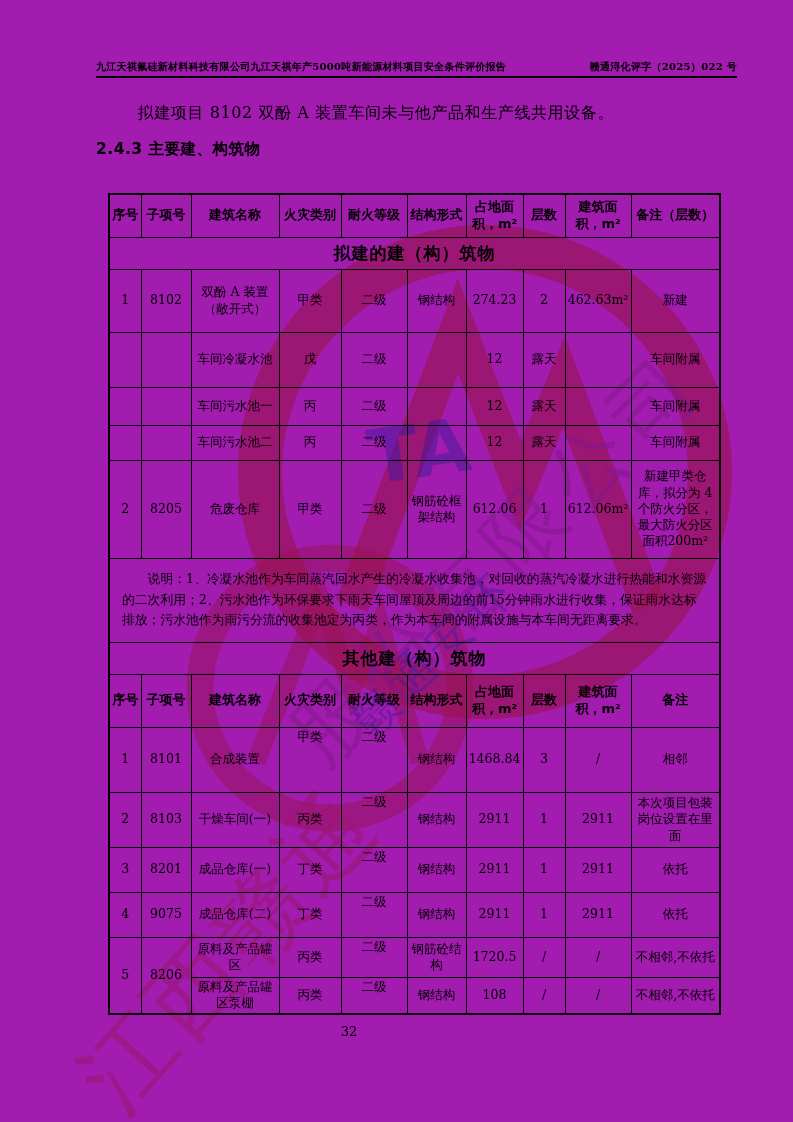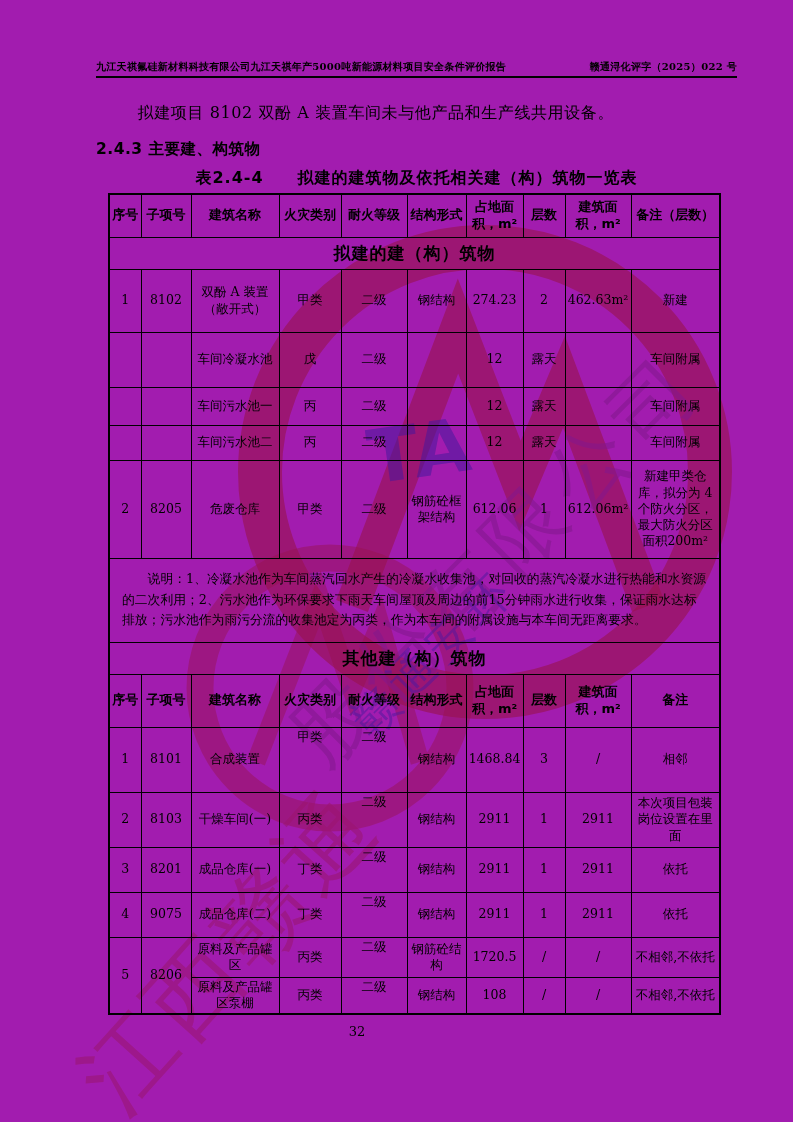--- a/index.html
+++ b/index.html
@@ -49,21 +49,21 @@
     font-family:"DejaVu Sans","Liberation Sans",sans-serif;
     font-weight:bold; font-size:17px; letter-spacing:1px;
   }
   table.main td.note {
     text-align:left; font-size:12.8px; line-height:1.62;
     padding:4px 12px; text-indent:2em;
   }
   table.main td.vt { vertical-align:top; }
   
   .page-number {
-    position:absolute; left:8px; top:1024px; width:698px;
+    position:absolute; left:0; top:1024px; width:698px;
     text-align:center; font-size:13px;
   }
   
   .wm { position:absolute; left:0; top:0; width:793px; height:1122px;
         pointer-events:none; mix-blend-mode:multiply; }
   .wm > * { position:absolute; }
   .wm-text-gray {
     left:268px; top:712px; transform:rotate(-45deg); transform-origin:0 0;
     font-family:"DejaVu Sans","Liberation Sans",sans-serif;
     font-size:80px; letter-spacing:10px; color:#cccccc; opacity:0.55; white-space:nowrap;
@@ -91,21 +91,20 @@
 
   <div class="doc-header">
     <span>九江天祺氟硅新材料科技有限公司九江天祺年产5000吨新能源材料项目安全条件评价报告</span>
     <span>赣通浔化评字（2025）022 号</span>
   </div>
 
   <div class="para">拟建项目 8102 双酚 A 装置车间未与他产品和生产线共用设备。</div>
 
   <div class="sec-heading">2.4.3 主要建、构筑物</div>
 
-  <div class="tbl-title">表2.4-4　　拟建的建筑物及依托相关建（构）筑物一览表</div>
 
   <table class="main">
     <colgroup>
         <col style="width: 32px;">
         <col style="width: 50px;">
         <col style="width: 88px;">
         <col style="width: 62px;">
         <col style="width: 66px;">
         <col style="width: 59px;">
         <col style="width: 57px;">

